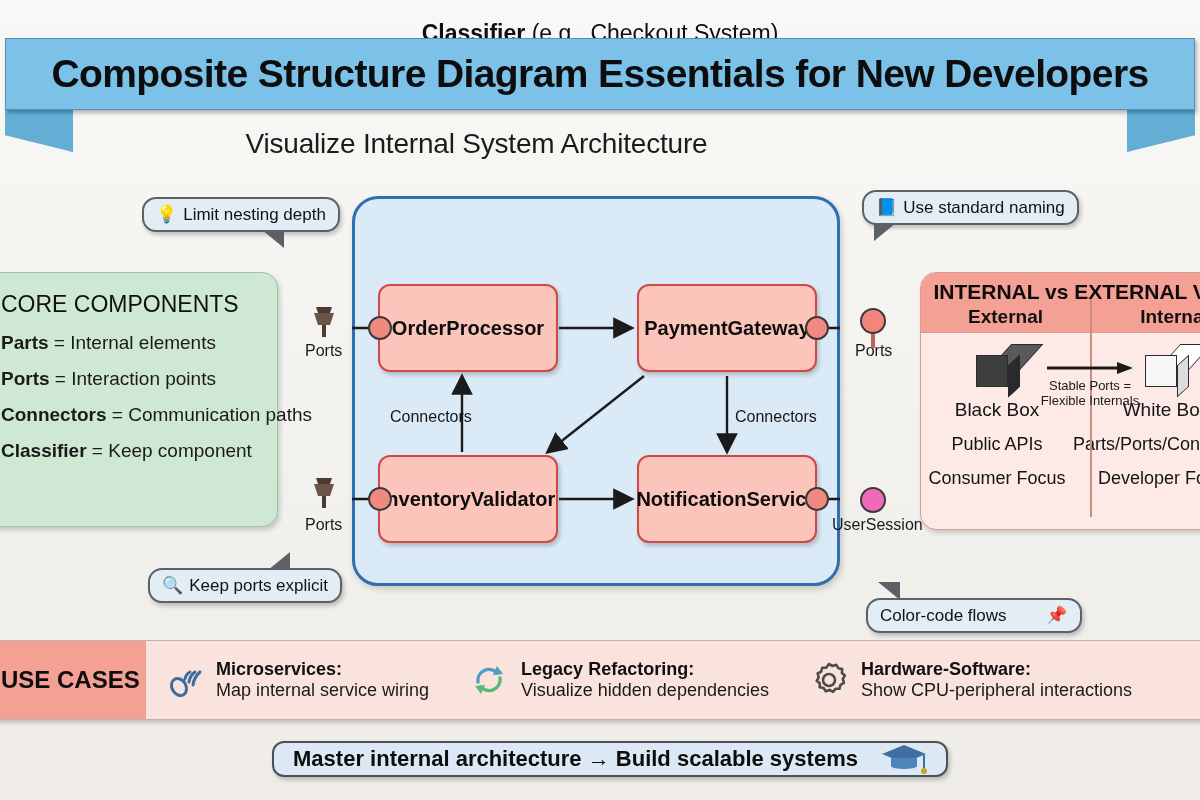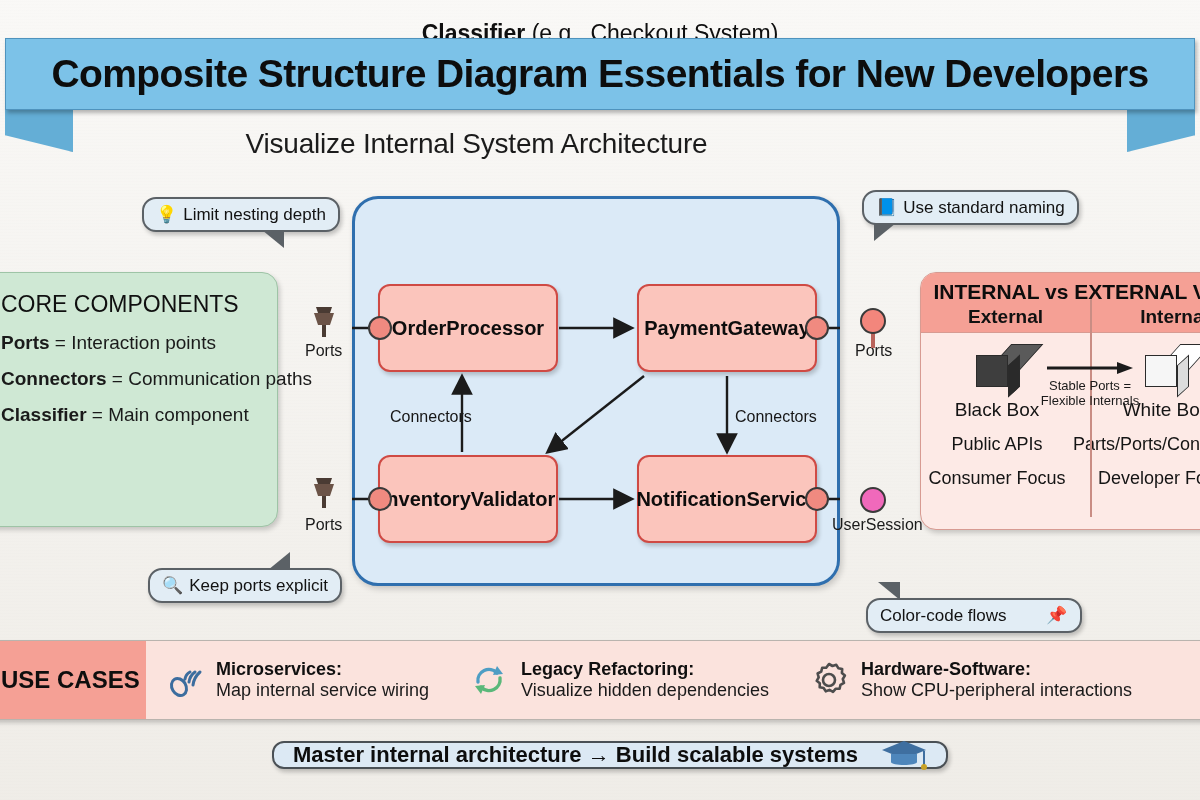--- a/index.html
+++ b/index.html
@@ -185,21 +185,21 @@
     padding-left:30px;
   }
   #usecases-label .uc-title{ font-size:24px; font-weight:bold; color:#0e0e0e; white-space:nowrap; }
   #usecases-items{ flex:1; display:flex; align-items:center; padding-left:18px; gap:40px; }
   .uc-item{ display:flex; align-items:center; gap:12px; }
   .uc-text .uc-head{ font-size:18px; font-weight:bold; color:#101010; white-space:nowrap; }
   .uc-text .uc-sub{ font-size:18px; color:#1a1a1a; white-space:nowrap; }
 
   
   #cta-banner{
-    position:absolute; left:272px; top:741px; width:676px; height:28px;
+    position:absolute; left:272px; top:741px; width:676px; height:36px;
     background:#dce9f4; border:2px solid #4a5055; border-radius:12px;
     box-shadow:2px 3px 4px rgba(0,0,0,.22);
     display:flex; align-items:center; justify-content:center; gap:23px;
   }
   #cta-banner .cta-text{ font-size:22px; font-weight:bold; color:#0d0d0d; white-space:nowrap; }
 </style>
 </head>
 <body>
 
 <div id="paper-texture"></div>
@@ -208,30 +208,34 @@
 <div id="ribbon-tail-right" class="ribbon-tail"></div>
 <div id="title-banner">
   <div class="title-text">Composite Structure Diagram Essentials for New Developers</div>
 </div>
 <div id="subtitle">Visualize Internal System Architecture</div>
 
 <div id="core-components-panel">
   <div class="panel-title">CORE COMPONENTS</div>
 
   <div class="core-row">
+    <b>Parts</b>
+    <span>= Internal elements</span>
+  </div>
+  <div class="core-row">
     <b>Ports</b>
     <span>= Interaction points</span>
   </div>
   <div class="core-row">
     <b>Connectors</b>
     <span>= Communication paths</span>
   </div>
   <div class="core-row">
     <b>Classifier</b>
-    <span>= Main component</span>
+    <span>= Keep component</span>
   </div>
 </div>
 
 <div id="views-panel">
   <div id="views-header">
     <div class="vp-title">INTERNAL vs EXTERNAL VIEW</div>
     <div id="views-colheads">
       <div>External</div>
       <div>Internal</div>
     </div>

